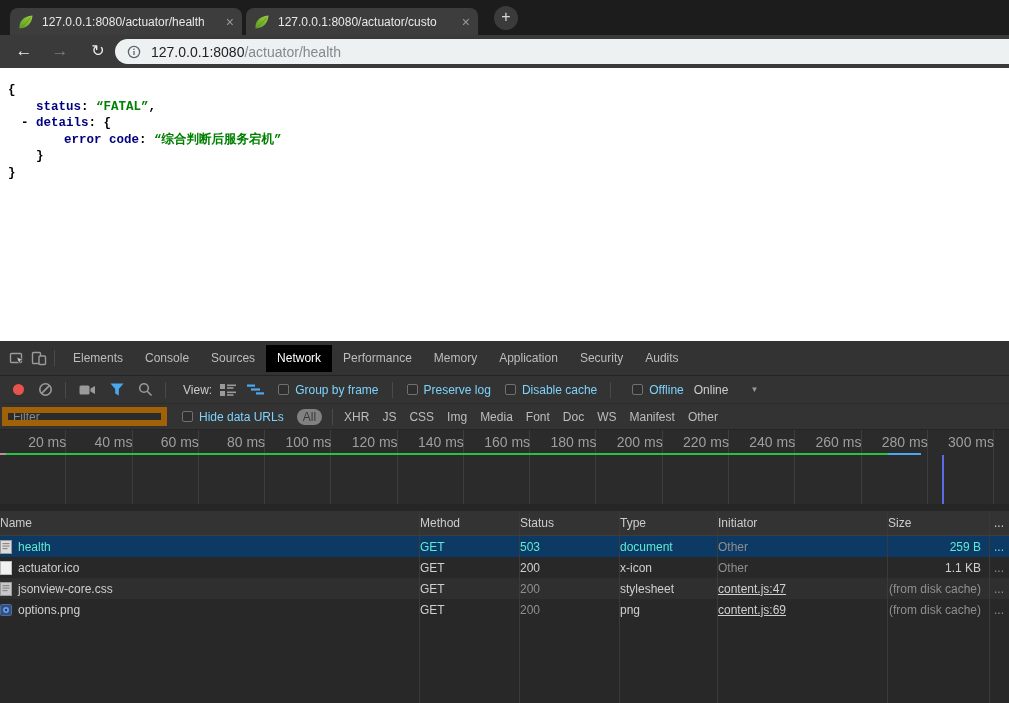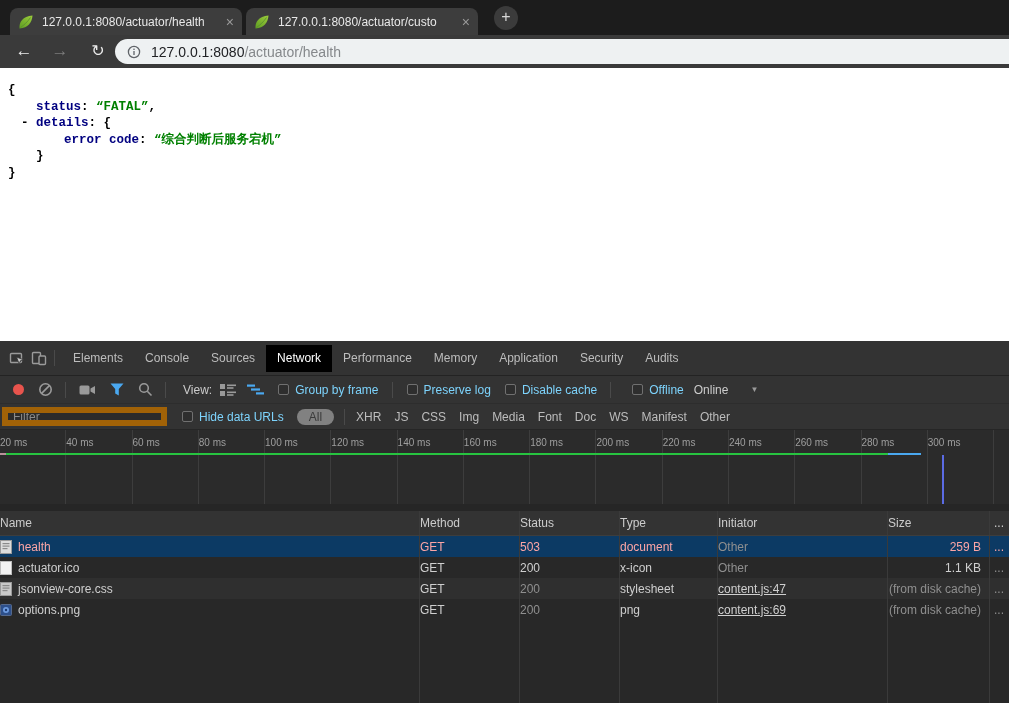--- a/index.html
+++ b/index.html
@@ -61,46 +61,46 @@
   .cbgroup { display:flex; align-items:center; margin-left:14px; flex:none; }
   .cbgroup span.lbl { margin-left:6px; color:#7dd3fc; }
   .caret { font-size:8px; color:#9a9a9a; margin-left:22px; }
 
   .filter-bar { height:26px; flex:none; background:#333333; display:flex; align-items:center;
         border-bottom:1px solid #262626; }
   .filter-input { width:165px; height:19px; margin-left:2px; background:#2b2b2b;
         border:6px solid #a16207; color:#ddd; font-size:12px; padding:0 5px; outline:none; }
   .filter-input::placeholder { color:#8a8a8a; }
   .ftype { color:#bdbdbd; margin-left:13px; flex:none; }
-  .ftype.pill { background:#818181; color:#3a3a3a; border-radius:8px; padding:1px 12px; }
+  .ftype.pill { background:#818181; color:#3a3a3a; border-radius:8px; padding:1px 6px; }
 
   .timeline { height:74px; flex:none; position:relative; background:#2b2b2b;
       background-image:repeating-linear-gradient(to right, transparent 0, transparent 65.27px, #3d3d3d 65.27px, #3d3d3d 66.27px); }
   .ruler { display:flex; height:25px; background:transparent; }
-  .ruler .seg { width:66.27px; flex:none; text-align:left; line-height:25px;
-      color:#9e9e9e; font-size:10px; }
+  .ruler .seg { width:66.27px; flex:none; text-align:right; line-height:25px;
+      color:#9e9e9e; font-size:14px; }
   .loadbar { position:absolute; top:23px; left:0; height:2px; width:100%; }
   .loadbar .pk { position:absolute; left:0; width:6px; height:2px; background:#b9919b; }
   .loadbar .gr { position:absolute; left:6px; width:882px; height:2px; background:#27c440; }
   .loadbar .bl { position:absolute; left:888px; width:33px; height:2px; background:#4aa8f0; }
   .marker { position:absolute; left:942px; top:25px; bottom:0; width:2px; background:#5b6be4; }
 
   .gapstrip { height:7px; flex:none; background:#262626; }
 
   .ngrid { display:grid; grid-template-columns:420px 100px 100px 98px 170px 102px 19px; }
   .ngrid .cell { border-right:1px solid #3a3a3a; overflow:hidden; white-space:nowrap;
       display:flex; align-items:center; }
   .ngrid .cell:last-child { border-right:none; padding-left:4px; }
   .ngrid .cell.size { justify-content:flex-end; padding-right:8px; padding-left:0;text-align:right; }
   .grid-header { height:25px; flex:none; background:#333333; border-bottom:1px solid #3d3d3d; color:#ccc; }
   .nrow { height:21px; flex:none; color:#cfcfcf; }
   .nrow.stripe { background:#2f2f2f; }
   .nrow.base { background:#282828; }
   .nrow.selected { background:#0c3a64; }
-  .red { color:#fca5a5; }
+  .red { color:#5eead4; }
   .dim { color:#8f8f8f; }
   .lnk { color:#cfcfcf; text-decoration:underline; }
   .ricon { width:12px; height:14px; margin-right:6px; flex:none; }
   .filler { flex:1; }
   .filler .cell { height:100%; }
 </style>
 </head>
 <body>
 
 <div class="tabstrip">

